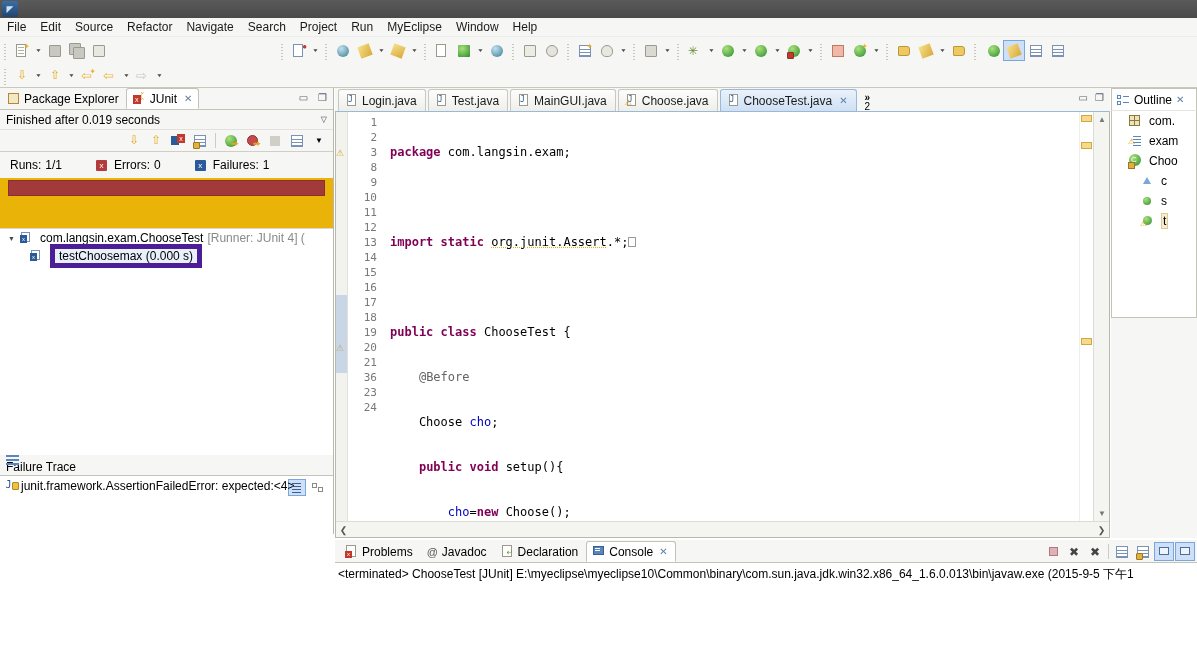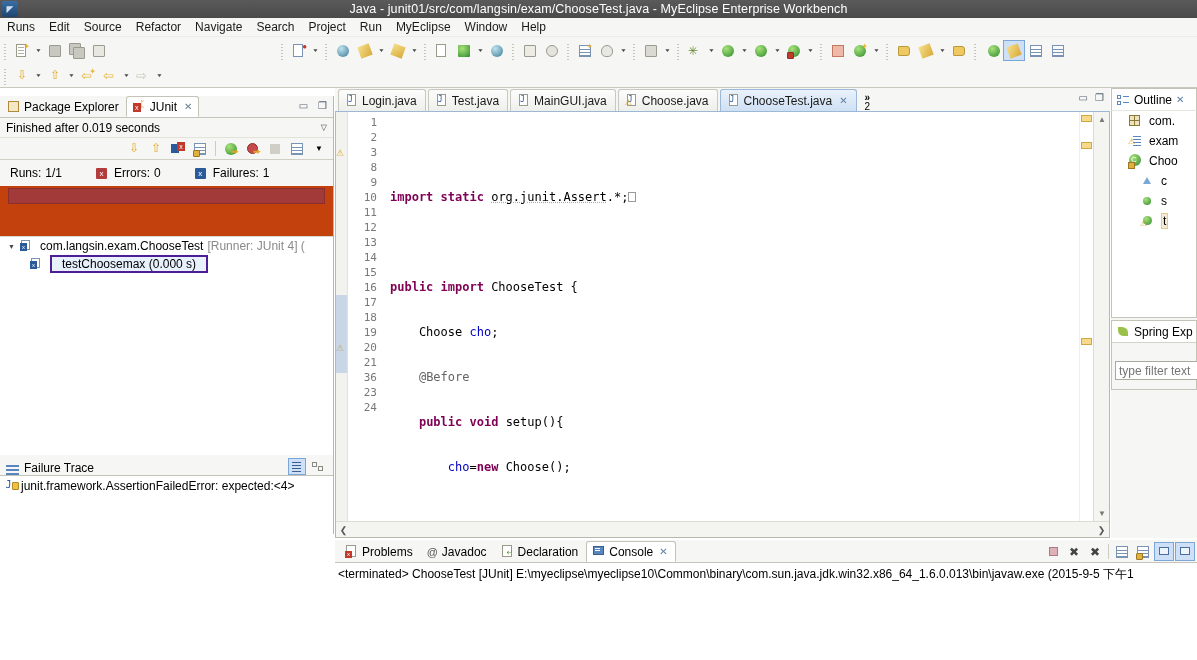--- a/index.html
+++ b/index.html
@@ -87,22 +87,22 @@
   .ic .box { position: absolute; left: 2px; top: 2px; width: 12px; height: 12px; border: 1px solid #b38b3c; background: #f3d98c; }
   .ic .redsq { position: absolute; left: 2px; top: 2px; width: 11px; height: 11px; background: #c74a4a; border: 1px solid #8e2f2f; }
   .ic .ylw { position: absolute; left: 2px; top: 3px; width: 12px; height: 10px; background: #f0c860; border: 1px solid #b89a3c; border-radius: 1px 3px 3px 1px; }
   .ic .pen { position: absolute; left: 2px; top: 2px; width: 12px; height: 12px; background: linear-gradient(135deg, #f6e08a, #d8a93a); transform: rotate(-20deg); }
   .ic .lock { position: absolute; left: 1px; bottom: 0px; width: 7px; height: 7px; background: #e0b13c; border: 1px solid #9e7820; border-radius: 1px; }
   .ic .tbl { position: absolute; left: 2px; top: 2px; width: 12px; height: 12px; border: 1px solid #7a93b5; background: #fff; }
   .ic .tbl::after { content: ""; position: absolute; left: 0; top: 3px; width: 10px; height: 1px; background: #7a93b5; box-shadow: 0 3px 0 #7a93b5, 0 6px 0 #7a93b5; }
 
   
   .left-panel {
-    position: absolute; left: 0; top: 96px; width: 334px; height: 446px;
-    background: #c2410c;
+    position: absolute; left: 0; top: 88px; width: 334px; height: 446px;
+    background: #eab308;
     border-right: 1px solid #b8b8ae;
   }
   .vtabs {
     position: relative; height: 22px; background: #f6f6f4;
     border-bottom: 1px solid #c3c3b8;
     display: flex; align-items: flex-end;
   }
   .vtab {
     height: 21px; display: flex; align-items: center; gap: 4px;
     padding: 0 6px 0 5px; font-size: 12px; position: relative;
@@ -152,40 +152,41 @@
   .tree {
     position: absolute; left: 0; top: 140px; right: 0; bottom: 20px;
     background: #ffffff; border-top: 1px solid #d8d8d0;
     overflow: hidden; font-size: 12px;
   }
   .tnode { display: flex; align-items: center; height: 18px; padding-left: 8px; white-space: nowrap; }
   .tnode.child { padding-left: 30px; }
   .tnode .twist { width: 12px; font-size: 7px; color: #4a4a4a; }
   .tnode .ticon { width: 16px; height: 14px; margin-right: 4px; flex: none; position: relative; }
   .tnode .muted { color: #8a8a8a; }
-  .tnode.selected .lbltxt { background: #e8f0fb; border: 2px solid #4c1d95; padding: 0 10px; text-align: right; }
+  .tnode.selected .lbltxt { background: #e8f0fb; border: 5px solid #4c1d95; padding: 0 4px; text-align: right; }
 
   .hscroll {
     position: absolute; left: 0; bottom: 0; width: 334px; height: 16px;
     background: #f1f1ec; border-top: 1px solid #dcdcd4;
     display: flex; align-items: center;
   }
   .hs-arrow { width: 15px; text-align: center; font-size: 9px; color: #555; }
   .hs-track { flex: 1; height: 11px; background: #e4e4dc; position: relative; }
   .hs-thumb { position: absolute; left: 0; top: 0; width: 270px; height: 11px; background: #cfcfc6; border: 1px solid #b9b9ae; }
 
   
   .ftrace {
     position: absolute; left: 0; top: 455px; width: 334px; height: 205px;
     background: #fff; border-right: 1px solid #b8b8ae;
   }
   .ftrace-head {
-    height: 21px; display: flex; align-items: flex-end; gap: 5px;
+    height: 21px; display: flex; align-items: flex-start; gap: 5px;
     padding-left: 6px; background: #f6f6f4; border-bottom: 1px solid #c3c3b8;
     font-size: 12px;
+    flex-direction: column;
   }
   .ftrace-head .ctrls { margin-left: auto; display: flex; gap: 3px; padding-right: 6px; }
   .fbtn { width: 18px; height: 17px; display: flex; align-items: center; justify-content: center; }
   .fbtn.on { background: #cde0f7; border: 1px solid #7aa7d8; }
   .frow { display: flex; align-items: center; height: 19px; padding-left: 4px; white-space: nowrap; font-size: 12px; overflow: hidden; }
   .frow .ficon { width: 17px; flex: none; display: flex; align-items: center; justify-content: center; }
 
   .hamburger { width: 13px; height: 10px; position: relative; }
   .hamburger::before {
     content: ""; position: absolute; left: 0; top: 0; width: 13px; height: 2px;
@@ -335,25 +336,24 @@
     background: #ffffff;
   }
 </style>
 </head>
 <body>
 
 <div id="app">
 
   <div class="titlebar">
     <div class="tb-logo">◤</div>
-    <span class="tb-title">Java - junit01/src/com/langsin/exam/ChooseTest.java - MyEclipse Enterprise Workbench</span>
   </div>
 
   <div class="menubar">
-    <div class="menu-item">Runs</div>
+    <div class="menu-item">File</div>
     <div class="menu-item">Edit</div>
     <div class="menu-item">Source</div>
     <div class="menu-item">Refactor</div>
     <div class="menu-item">Navigate</div>
     <div class="menu-item">Search</div>
     <div class="menu-item">Project</div>
     <div class="menu-item">Run</div>
     <div class="menu-item">MyEclipse</div>
     <div class="menu-item">Window</div>
     <div class="menu-item">Help</div>
@@ -806,26 +806,27 @@
         <div class="ln">20</div>
         <div class="ln">21</div>
         <div class="ln">36</div>
         <div class="ln">23</div>
         <div class="ln">24</div>
       </div>
 
       <div class="foldcol"></div>
 
       <div class="code">
+        <div class="line"><span class="kw">package</span> com.langsin.exam;</div>
         <div class="line"></div>
         <div class="line"><span class="kw">import static</span> <span style="text-decoration:underline;text-decoration-style:dotted;text-decoration-color:#d8b030;">org.junit.Assert</span>.*;<span style="display:inline-block;width:8px;height:10px;border:1px solid #9a9a9a;vertical-align:-1px;"></span></div>
         <div class="line"></div>
-        <div class="line"><span class="kw">public import</span> ChooseTest {</div>
+        <div class="line"><span class="kw">public class</span> ChooseTest {</div>
+        <div class="line">    <span class="ann">@Before</span></div>
         <div class="line">    Choose <span class="fld">cho</span>;</div>
-        <div class="line">    <span class="ann">@Before</span></div>
         <div class="line">    <span class="kw">public</span> <span class="kw">void</span> setup(){</div>
         <div class="line">        <span class="fld">cho</span>=<span class="kw">new</span> Choose();</div>
         
         
         
         
         
         
         
         
@@ -902,29 +903,20 @@
       </div>
       <div class="orow ind sel">
         <span class="oicon">
           <span style="position:absolute;left:3px;top:2px;width:9px;height:9px;border-radius:50%;background:radial-gradient(circle at 35% 30%,#a8e27a,#2e8b2e);"></span>
           <span style="position:absolute;left:0;bottom:0;color:#d8a020;font-size:8px;line-height:8px;">⚠</span>
         </span>
         <span class="otxt">t</span>
       </div>
     </div>
 
-    <div class="spring-panel">
-      <div class="spring-tab">
-        <span class="ic" style="width:13px;height:13px">
-          <span style="position:absolute;left:1px;top:2px;width:10px;height:9px;background:#9ac24a;border-radius:0 60% 0 60%;"></span>
-        </span>
-        <span>Spring Exp</span>
-      </div>
-      <input class="filterbox" type="text" placeholder="type filter text" style="">
-    </div>
   </div>
 
   <div class="bottom-panel">
     <div class="btabs">
       <div class="btab">
         <span class="ic" style="width:13px;height:13px">
           <span style="position:absolute;left:1px;top:0px;width:10px;height:12px;background:#fff;border:1px solid #9a9a8a;"></span>
           <span style="position:absolute;left:0;bottom:0;width:7px;height:7px;background:#c0392b;color:#fff;font-size:6px;line-height:7px;text-align:center;">x</span>
         </span>
         <span>Problems</span>

